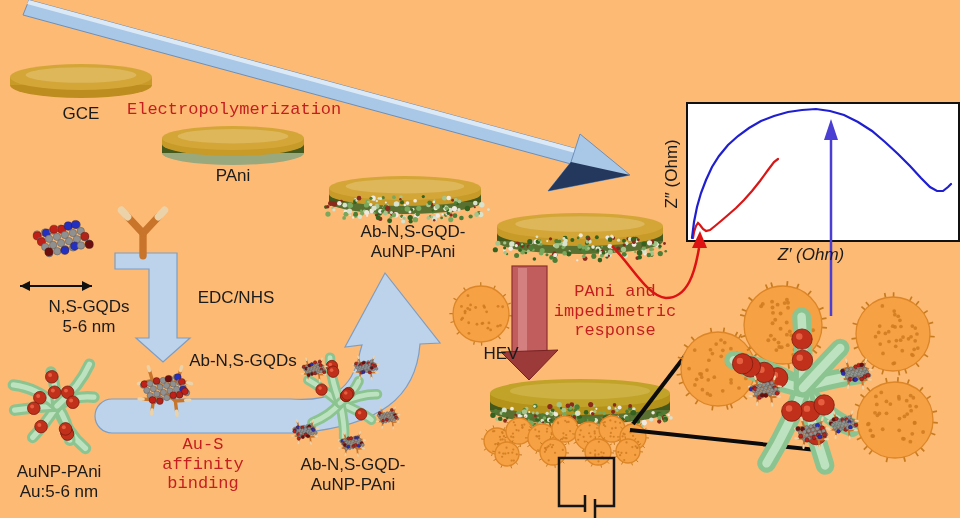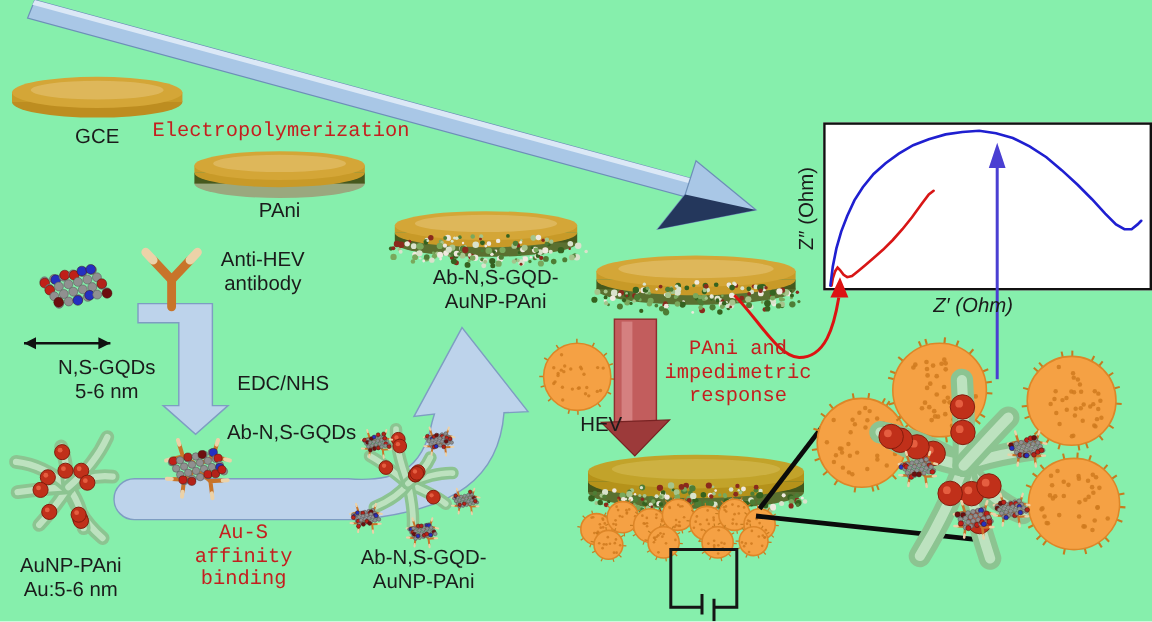--- a/index.html
+++ b/index.html
@@ -1,16 +1,16 @@
 <!DOCTYPE html>
 <html><head>
 <meta charset="utf-8">
 <style>
   html,body{margin:0;padding:0;background:#fff;}
-  .stage{position:relative;width:960px;height:518px;background:#86efac;overflow:hidden;
+  .stage{position:relative;width:960px;height:518px;background:#fdba74;overflow:hidden;
          font-family:"Liberation Sans",sans-serif;}
   .stage svg.art{position:absolute;left:0;top:0;z-index:2;pointer-events:none;}
   .plot{position:absolute;left:686px;top:102px;width:270px;height:136px;
         background:#fff;border:2px solid #111;z-index:1;}
   .lbl{position:absolute;font-size:17px;line-height:1.16;color:#1b1b1b;text-align:center;
        white-space:pre-line;z-index:3;}
   .red{color:#c41f1f;font-family:Liberation Mono, monospace;}
   .ylab{transform:rotate(-90deg);}
 </style>
 </head>
@@ -1800,23 +1800,21 @@
       </g>
     </svg>
 
   <div class="lbl" style="left:36px;top:104px;width:90px;">GCE</div>
   <div class="lbl red" style="left: 127px; top: 100px; width: 210px; color: rgb(196, 31, 31);">Electropolymerization</div>
   <div class="lbl" style="left:193px;top:166px;width:80px;">PAni</div>
   <div class="lbl" style="left:330px;top:222px;width:166px;">Ab-N,S-GQD-
 AuNP-PAni</div>
   <div class="lbl" style="left:1px;top:297px;width:112px;padding-left:32px;">N,S-GQDs
 5-6 nm</div>
-  <div class="lbl" style="left:163px;top:207px;width:112px;">Anti-HEV
-antibody</div>
-  <div class="lbl" style="left:186px;top:288px;width:100px;margin-top:22px;">EDC/NHS</div>
+  <div class="lbl" style="left:186px;top:288px;width:100px;">EDC/NHS</div>
   <div class="lbl" style="left:177px;top:351px;width:132px;">Ab-N,S-GQDs</div>
   <div class="lbl" style="left:2px;top:462px;width:114px;">AuNP-PAni
 Au:5-6 nm</div>
   <div class="lbl red" style="left: 141px; top: 435px; width: 124px; color: rgb(196, 31, 31); text-align: center;">Au-S affinity
 binding</div>
   <div class="lbl" style="left:281px;top:455px;width:144px;">Ab-N,S-GQD-
 AuNP-PAni</div>
   <div class="lbl" style="left:472px;top:344px;width:58px;">HEV</div>
   <div class="lbl red" style="left: 544px; top: 282px; width: 142px; color: rgb(196, 31, 31);">PAni and
 impedimetric

